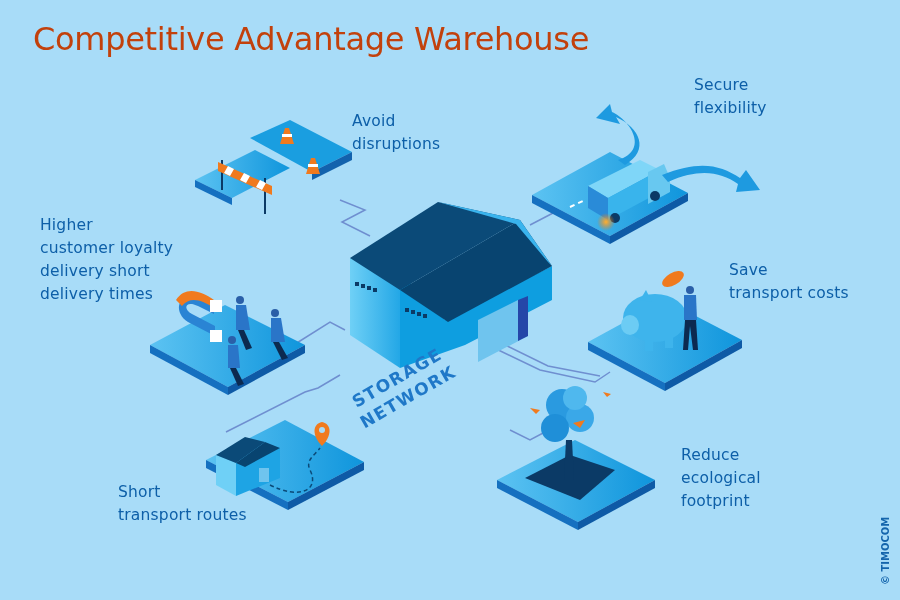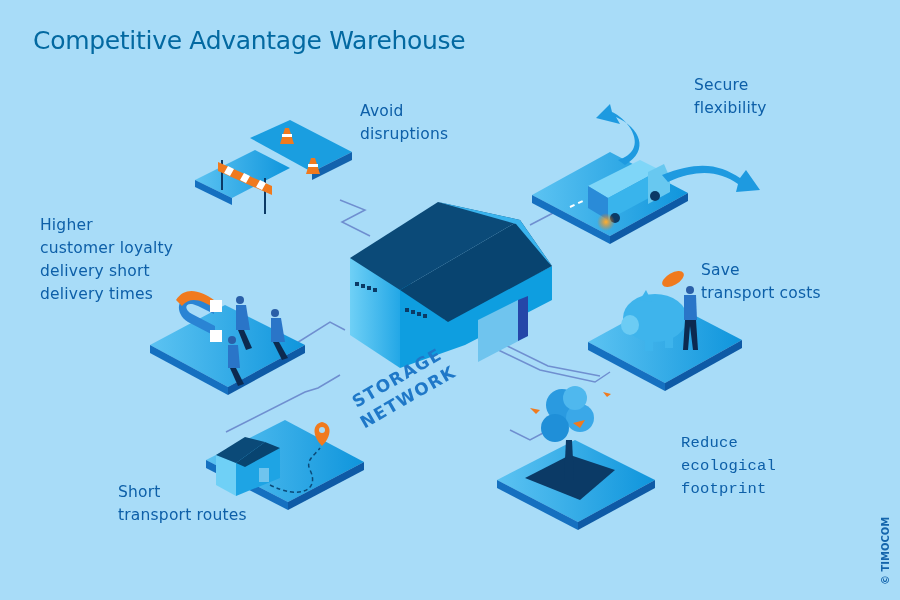--- a/index.html
+++ b/index.html
@@ -3,34 +3,34 @@
 <meta charset="utf-8">
 <style>
   html, body { margin: 0; padding: 0; }
   body {
     width: 900px; height: 600px; overflow: hidden;
     background: #a8dcf8;
     font-family: "DejaVu Sans", sans-serif;
     position: relative;
   }
   .title {
-    position: absolute; left: 33px; top: 26px;
-    font-size: 25px; font-weight: 500; color: #0369a1;
+    position: absolute; left: 33px; top: 20px;
+    font-size: 32px; font-weight: 500; color: #c2410c;
     letter-spacing: -0.3px;
   }
   .label {
     position: absolute; color: #0d5fa8; font-size: 15.5px;
     line-height: 23px; white-space: pre-line; letter-spacing: 0.2px;
   }
-  #lbl-disruptions { left: 352px; top: 100px; margin-left: 8px; }
+  #lbl-disruptions { left: 352px; top: 110px; }
   #lbl-flexibility { left: 694px; top: 74px; }
   #lbl-loyalty { left: 40px; top: 214px; }
-  #lbl-costs { left: 701px; top: 259px; }
+  #lbl-costs { left: 729px; top: 259px; }
   #lbl-routes { left: 80px; top: 481px; margin-left: 38px; }
-  #lbl-eco { left: 681px; top: 432px; font-family: Liberation Mono, monospace; }
+  #lbl-eco { left: 681px; top: 444px; }
   .network {
     position: absolute; left: 345px; top: 395px;
     color: #1f78c8; font-size: 17px; font-weight: bold; letter-spacing: 1.5px;
     transform: rotate(-30deg); transform-origin: left top;
     line-height: 22px; text-align: center;
   }
   .network span { display: block; }
   .copyright {
     position: absolute; left: 880px; top: 585px;
     color: #1465ac; font-size: 10px; font-weight: bold;

